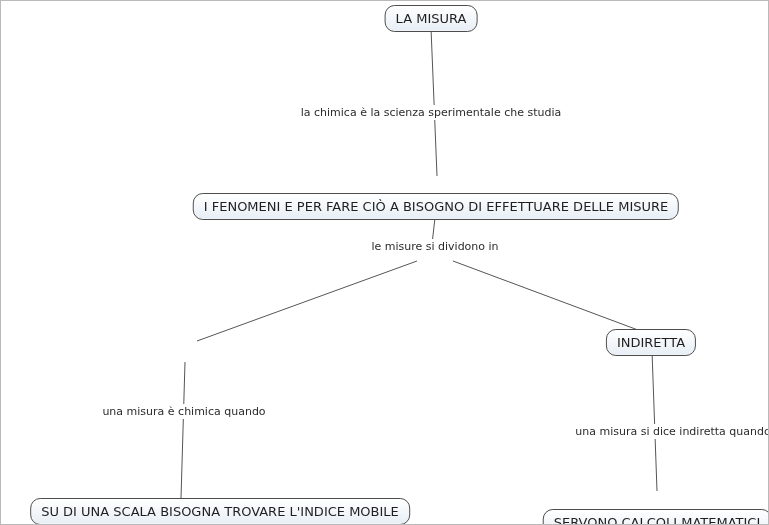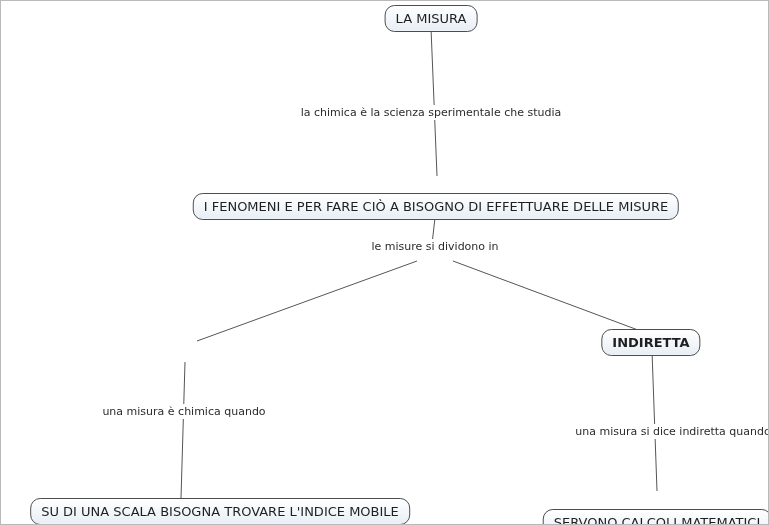--- a/index.html
+++ b/index.html
@@ -42,21 +42,21 @@
     font-size: 11px;
     color: #2b2b2b;
     background: #ffffff;
     padding: 1px 3px;
     text-align: left;
   }
   
   #node-la-misura   { left: 430px; top: 4px;   }
   #node-fenomeni    { left: 435px; top: 192px; }
   #node-diretta     { left: 184px; top: 339px; }
-  #node-indiretta   { left: 650px; top: 328px; font-weight: bold; }
+  #node-indiretta   { left: 650px; top: 328px; }
   #node-scala       { left: 179px; top: 497px; margin-left: 40px; }
   #node-calcoli     { left: 656px; top: 508px; }
   
   #label-chimica    { left: 430px; top: 104px; }
   #label-dividono   { left: 434px; top: 238px; }
   #label-diretta-q  { left: 183px; top: 403px; }
   #label-indiretta-q{ left: 672px; top: 423px; }
 </style>
 </head>
 <body>

